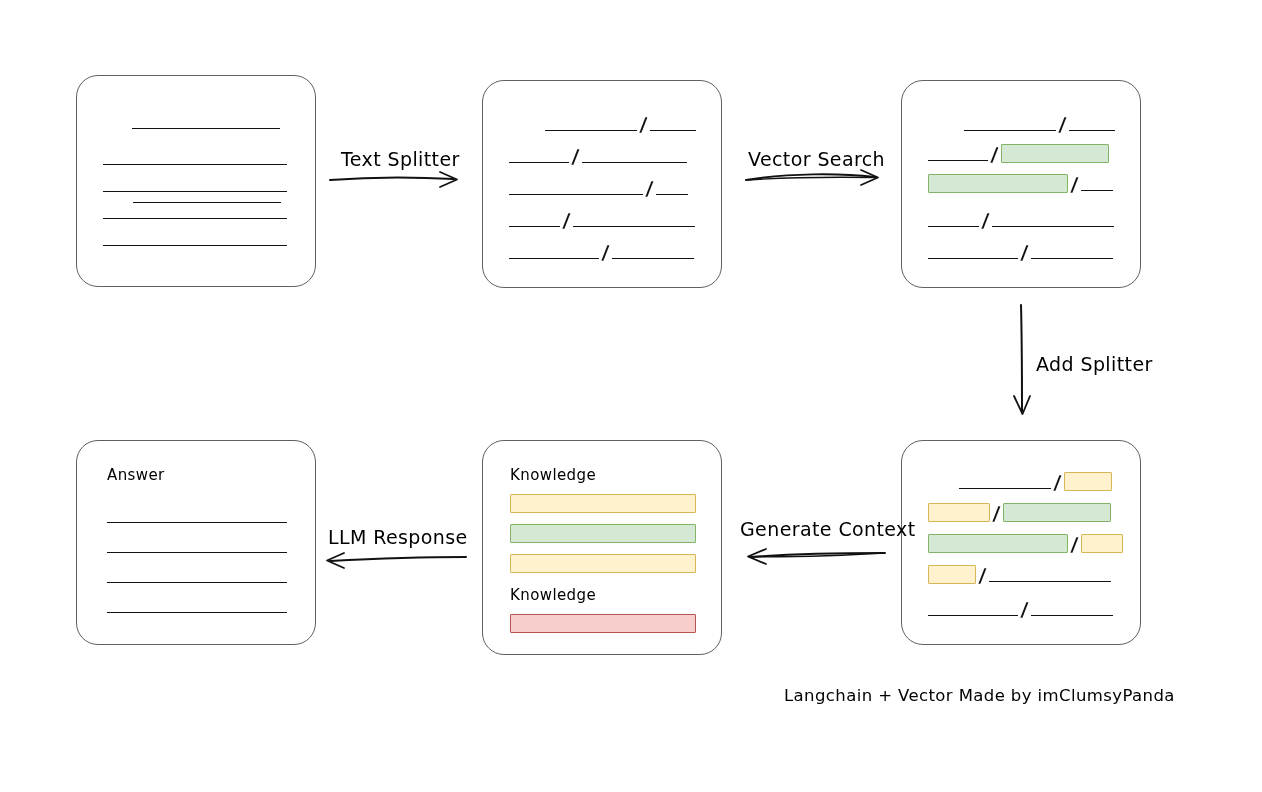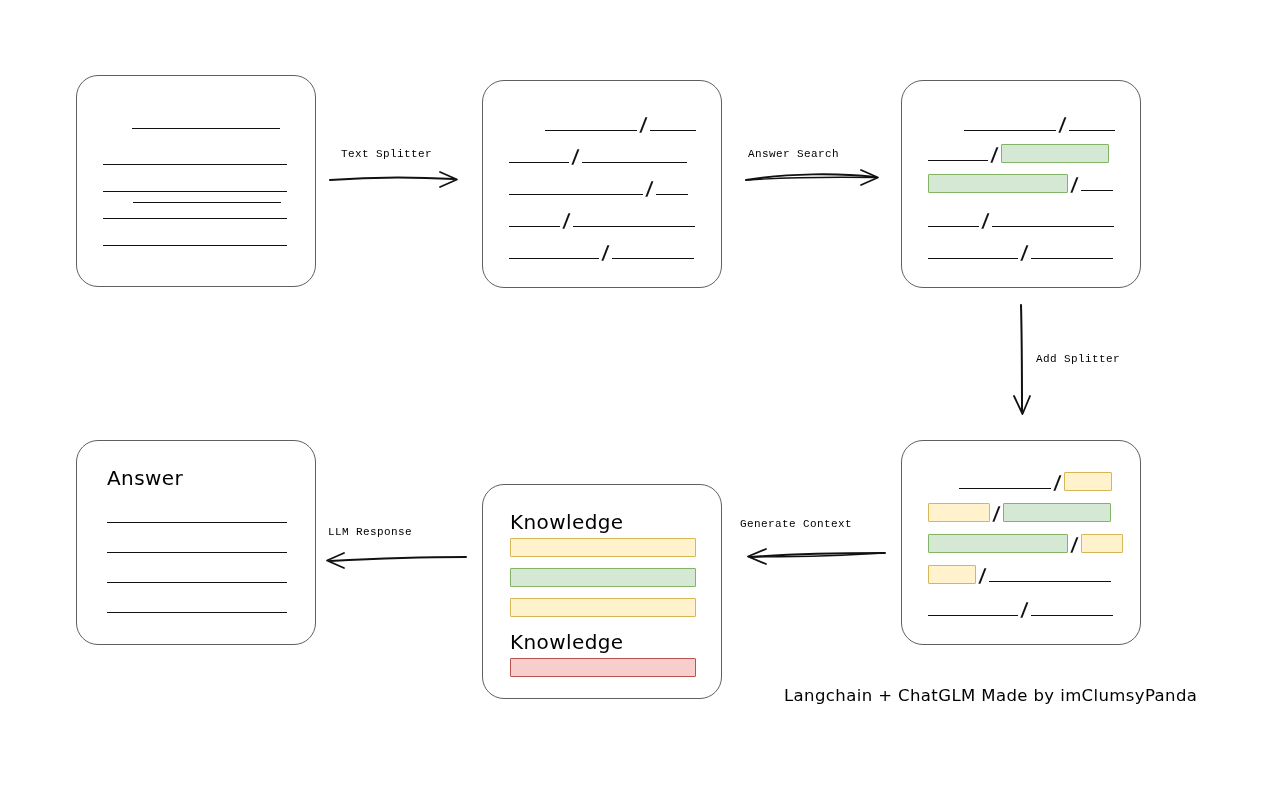--- a/index.html
+++ b/index.html
@@ -65,22 +65,22 @@
   .chip.red { background: #f8cecc; border: 1.6px solid #b85450; }
 
   
   .hand {
     font-family: "DejaVu Sans", sans-serif;
     font-weight: 500;
     letter-spacing: 0.4px;
     color: #000000;
     white-space: nowrap;
   }
-  .arrow-label { font-size: 11px; font-family: Liberation Mono, monospace; }
-  .box-label   { font-size: 20px; }
+  .arrow-label { font-size: 19px; }
+  .box-label   { font-size: 15px; }
   .footer-label{ font-size: 16.5px; }
 
   
   .arrow-svg { position: absolute; overflow: visible; }
 </style>
 </head>
 <body>
 
 <div class="doc-box" style="left:76px; top:75px; width:240px; height:212px;">
   <div class="line-row" style="left:56px; top:110px;">
@@ -130,21 +130,21 @@
     <span class="slash">/</span>
     <span class="seg" style="width:122px;"></span>
   </div>
   <div class="line-row" style="left:26px; top:161px;">
     <span class="seg" style="width:90px;"></span>
     <span class="slash">/</span>
     <span class="seg" style="width:82px;"></span>
   </div>
 </div>
 
-<div class="hand arrow-label abs" style="left:748px; top:148px;">Answer Search</div>
+<div class="hand arrow-label abs" style="left:748px; top:148px;">Vector Search</div>
 <svg class="arrow-svg" width="145" height="24" style="left:744px; top:168px;">
   <path d="M2,12 C45,5 95,5 131,9" stroke="#111" stroke-width="2" fill="none" stroke-linecap="round"></path>
   <path d="M4,12 C45,9 96,9 133,9.5" stroke="#111" stroke-width="1.4" fill="none" stroke-linecap="round"></path>
   <path d="M117,2 L134,9.5 L117,17" stroke="#111" stroke-width="1.8" fill="none" stroke-linecap="round" stroke-linejoin="round"></path>
 </svg>
 
 <div class="doc-box" style="left:901px; top:80px; width:240px; height:208px;">
   <div class="line-row" style="left:62px; top:33px;">
     <span class="seg" style="width:92px;"></span>
     <span class="slash">/</span>
@@ -206,21 +206,21 @@
   </div>
 </div>
 
 <div class="hand arrow-label abs" style="left:740px; top:518px;">Generate Context</div>
 <svg class="arrow-svg" width="148" height="24" style="left:740px; top:545px;">
   <path d="M145,8 C100,8 48,9 11,12" stroke="#111" stroke-width="2" fill="none" stroke-linecap="round"></path>
   <path d="M143,8 C100,11 48,12 9,12" stroke="#111" stroke-width="1.3" fill="none" stroke-linecap="round"></path>
   <path d="M26,4 L8,11.5 L26,19" stroke="#111" stroke-width="1.8" fill="none" stroke-linecap="round" stroke-linejoin="round"></path>
 </svg>
 
-<div class="doc-box" style="left:482px; top:440px; width:240px; height:215px;margin-top:44px;">
+<div class="doc-box" style="left:482px; top:440px; width:240px; height:215px;">
   <div class="hand box-label abs" style="left:27px; top:25px;">Knowledge</div>
   <span class="chip yellow" style="position:absolute; left:27px; top:53px; width:186px;"></span>
   <span class="chip green" style="position:absolute; left:27px; top:83px; width:186px;"></span>
   <span class="chip yellow" style="position:absolute; left:27px; top:113px; width:186px;"></span>
   <div class="hand box-label abs" style="left:27px; top:145px;">Knowledge</div>
   <span class="chip red" style="position:absolute; left:27px; top:173px; width:186px;"></span>
 </div>
 
 <div class="hand arrow-label abs" style="left:328px; top:526px;">LLM Response</div>
 <svg class="arrow-svg" width="148" height="24" style="left:320px; top:548px;">
@@ -237,13 +237,13 @@
     <span class="seg" style="width:180px;"></span>
   </div>
   <div class="line-row" style="left:30px; top:125px;">
     <span class="seg" style="width:180px;"></span>
   </div>
   <div class="line-row" style="left:30px; top:155px;">
     <span class="seg" style="width:180px;"></span>
   </div>
 </div>
 
-<div class="hand footer-label abs" style="left:784px; top:686px;">Langchain + ChatGLM Made by imClumsyPanda</div>
+<div class="hand footer-label abs" style="left:784px; top:686px;">Langchain + Vector Made by imClumsyPanda</div>
 
 </body></html>

